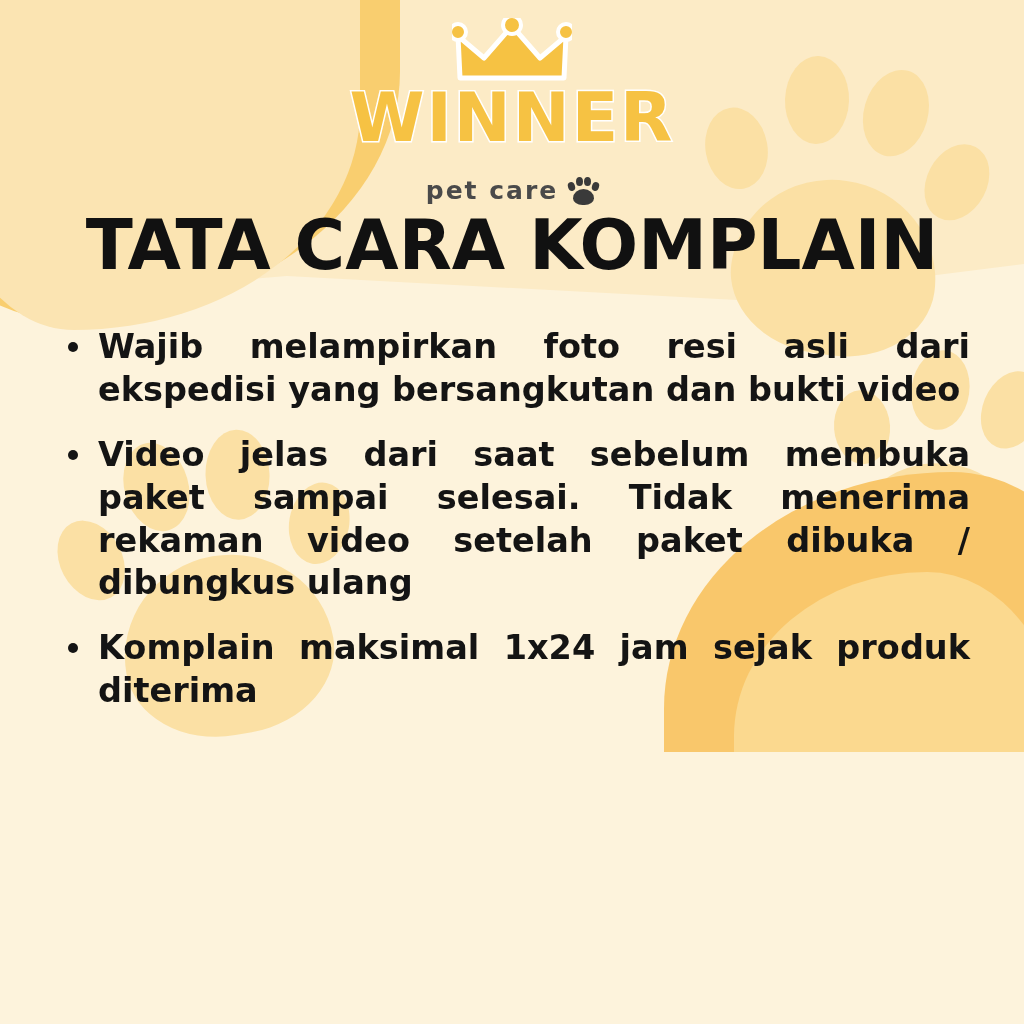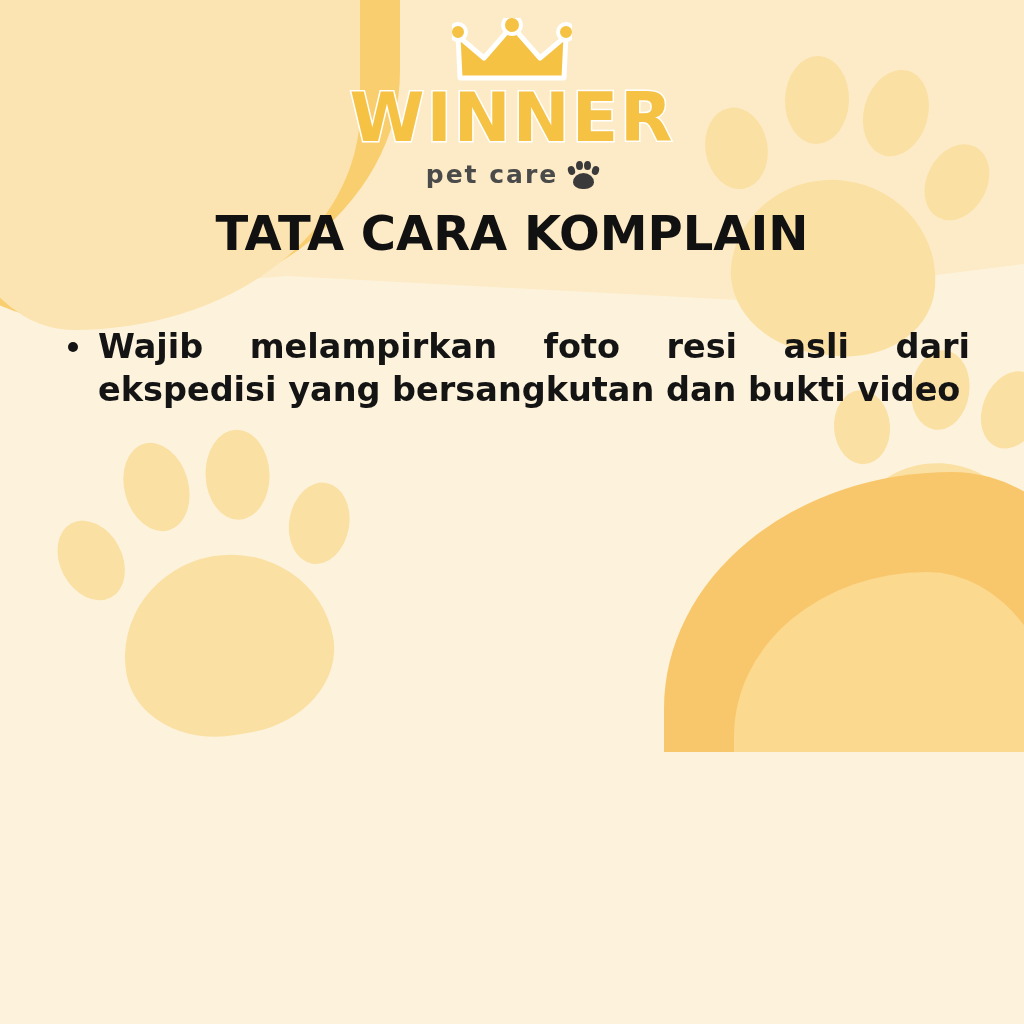--- a/index.html
+++ b/index.html
@@ -145,21 +145,21 @@
   }
   .brand-wrap {
     position: relative;
     display: inline-block;
   }
   .tagline-row {
     display: flex;
     align-items: center;
     justify-content: center;
     gap: 10px;
-    margin-top: 8px;
+    margin-top: 24px;
   }
   .tagline {
     font-family: "DejaVu Sans", sans-serif;
     font-weight: bold;
     font-size: 25px;
     letter-spacing: 2px;
     color: #4A4A4A;
   }
   .paw-mini {
     position: relative;
@@ -189,21 +189,21 @@
 
   
   .title {
     position: absolute;
     left: 0;
     right: 0;
     top: 205px;
     text-align: center;
     font-family: "DejaVu Sans", sans-serif;
     font-weight: bold;
-    font-size: 48px;
+    font-size: 69px;
     letter-spacing: 0px;
     color: #111111;
     z-index: 5;
   }
 
   
   .list {
     position: absolute;
     left: 46px;
     right: 46px;
@@ -295,15 +295,23 @@
     </div>
   </div>
 
   <div class="title">TATA CARA KOMPLAIN</div>
 
   <ul class="list">
     <li class="list-item">
       <span class="bullet"></span>
       <span class="ji">Wajib melampirkan foto resi asli dari ekspedisi yang bersangkutan dan bukti video</span>
     </li>
+    <li class="list-item">
+      <span class="bullet"></span>
+      <span class="ji">Video jelas dari saat sebelum membuka paket sampai selesai. Tidak menerima rekaman video setelah paket dibuka / dibungkus ulang</span>
+    </li>
+    <li class="list-item">
+      <span class="bullet"></span>
+      <span class="ji">Komplain maksimal 1x24 jam sejak produk diterima</span>
+    </li>
   </ul>
 
 </div>
 
 </body></html>

